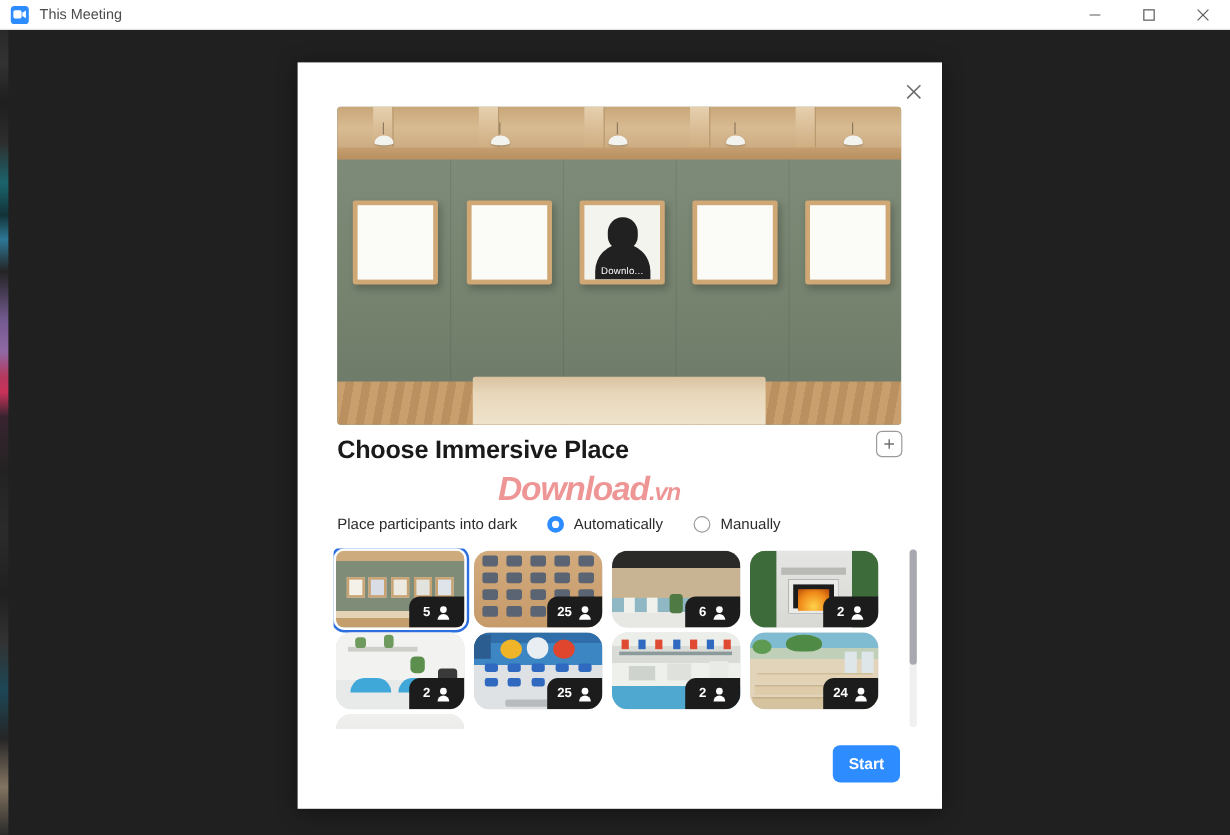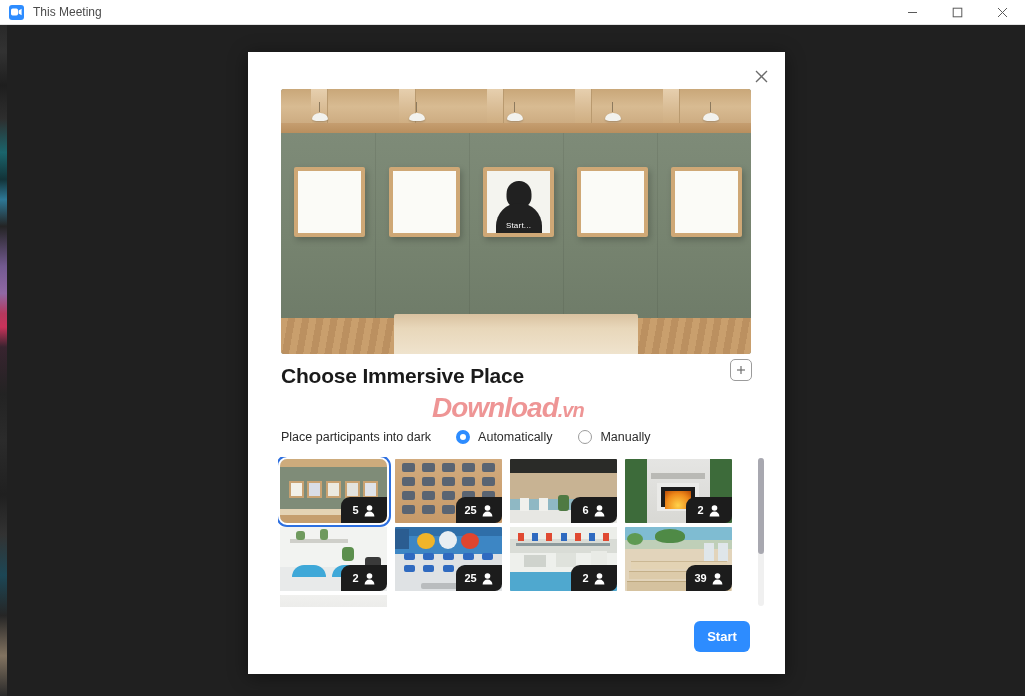--- a/index.html
+++ b/index.html
@@ -210,21 +210,21 @@
   .thumbs-grid {
     display: grid;
     grid-template-columns: repeat(4, 107px);
     grid-auto-rows: 64px;
     gap: 4px 8px;
     padding: 2px 0 0 2px;
   }
   .thumb {
     position: relative;
     width: 107px; height: 64px;
-    border-radius: 1px;
+    border-radius: 13px;
     overflow: hidden;
     background: #ddd;
   }
   .thumb.selected {
     outline: 2px solid #2d6fe0;
     outline-offset: 2px;
     border-radius: 7px;
   }
   .thumb-art { position: absolute; inset: 0; }
   .badge {
@@ -254,21 +254,21 @@
     position: absolute; left: 446px; top: 569px;
     width: 56px; height: 31px;
     background: #2d8cff; border: none; border-radius: 6px;
     color: #ffffff; font-size: 13px; font-weight: bold;
     font-family: "Liberation Sans", sans-serif;
     cursor: pointer;
   }
 
   
   .watermark {
-    position: absolute; left: 184px; top: 340px;
+    position: absolute; left: 167px; top: 340px;
     font-size: 28px; font-weight: bold; font-style: italic;
     color: rgba(224, 62, 62, .55);
     letter-spacing: -1px;
     pointer-events: none; user-select: none;
     white-space: nowrap;
   }
   .watermark .wm-suffix { font-size: 20px; }
 
   
   .s-row { position: absolute; left: 0; width: 100%; }
@@ -344,21 +344,21 @@
     </div>
     <div class="frame" style="left:108px">
       <div class="frame-inner"></div>
     </div>
     <div class="frame occupied" style="left:202px">
       <div class="frame-inner">
         <div class="avatar-shape">
           <div class="avatar-head"></div>
           <div class="avatar-body"></div>
         </div>
-        <div class="avatar-name">Start...</div>
+        <div class="avatar-name">Downlo...</div>
       </div>
     </div>
     <div class="frame" style="left:296px">
       <div class="frame-inner"></div>
     </div>
     <div class="frame" style="left:390px">
       <div class="frame-inner"></div>
     </div>
 
     <div class="floor"></div>
@@ -571,21 +571,21 @@
               <span style="display:block;margin:0 auto;width:96px;height:8px;background:#e3d3b4;border-top:1px solid #cbb894"></span>
             </div>
           <div class="s-row" style="top:44px">
               <span style="display:block;margin:0 auto;width:100px;height:8px;background:#ddcbaa;border-top:1px solid #c5b089"></span>
             </div>
           <div class="s-row" style="top:54px">
               <span style="display:block;margin:0 auto;width:104px;height:10px;background:#d5c29f;border-top:1px solid #bda87f"></span>
             </div>
         </div>
         <div class="badge">
-          <span class="badge-num">39</span>
+          <span class="badge-num">24</span>
           <svg width="13" height="13" viewBox="0 0 13 13">
               <circle cx="6.5" cy="4" r="2.8" fill="#fff"></circle>
               <path d="M1.6 12.5a4.9 4.9 0 0 1 9.8 0z" fill="#fff"></path>
             </svg>
         </div>
       </div>
 
       <div class="thumb">
         <div class="thumb-art" style="background:linear-gradient(to bottom,#f0f0ee,#dcdcda)"></div>
       </div>

